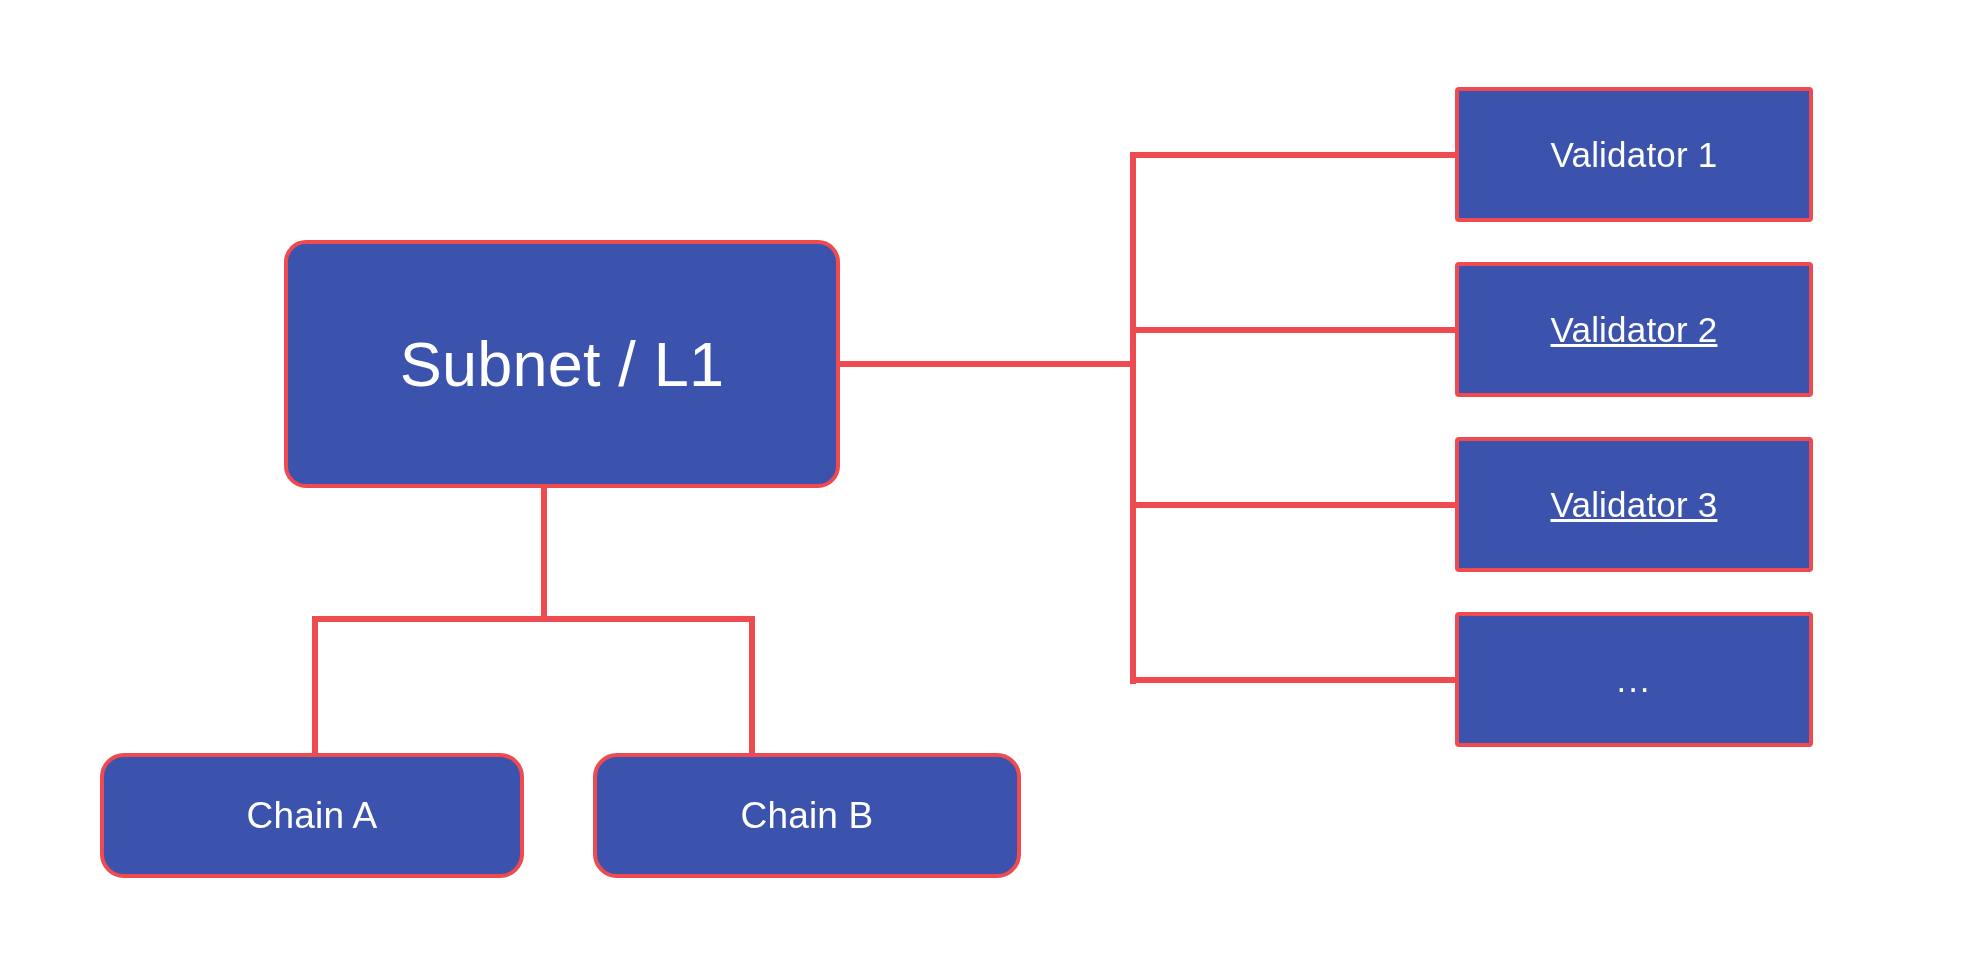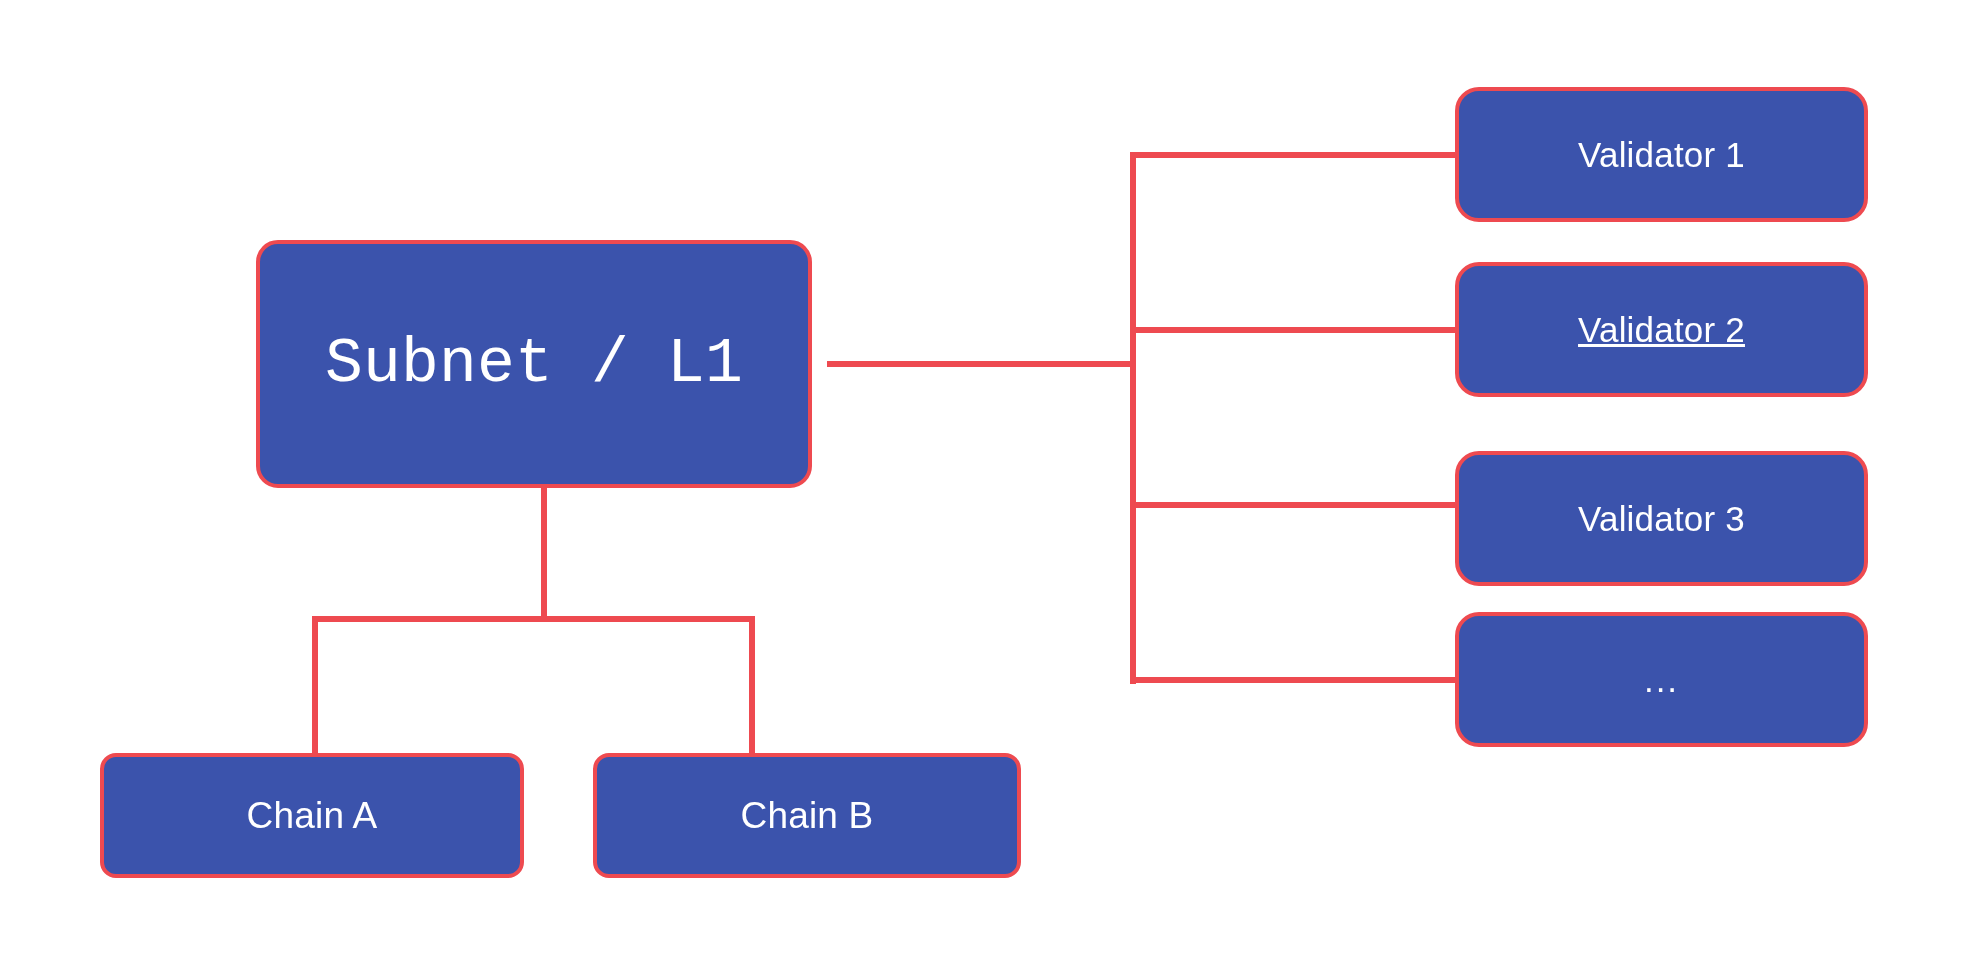--- a/index.html
+++ b/index.html
@@ -39,57 +39,56 @@
     line-height: 1;
     z-index: 2;
   }
   .node-label {
     display: block;
     white-space: nowrap;
     letter-spacing: 0.2px;
   }
   
   #node-subnet {
-    left: 256px;
+    left: 284px;
     top: 240px;
     width: 556px;
     height: 248px;
     border-radius: 22px;
-    font-family: Liberation Mono, monospace;
   }
   #node-subnet .node-label {
     font-size: 63px;
     font-weight: 400;
   }
   
   .node-chain {
     top: 753px;
     height: 125px;
-    border-radius: 16px;
+    border-radius: 24px;
   }
   .node-chain .node-label {
     font-size: 37px;
     font-weight: 400;
   }
   #node-chain-a { left: 100px;  width: 424px; }
   #node-chain-b { left: 582px;  width: 428px; margin-left: 11px; }
   
   .node-validator {
     left: 1455px;
-    width: 413px;
+    width: 358px;
     height: 135px;
-    border-radius: 24px;
+    border-radius: 4px;
   }
   .node-validator .node-label {
     font-size: 35px;
     font-weight: 400;
   }
   #node-validator-1 { top: 87px;  }
   #node-validator-2 { top: 262px; text-decoration: underline; }
-  #node-validator-3 { top: 451px; }
+  #node-validator-3 { top: 437px; text-decoration: underline; }
   #node-validator-more { top: 612px; }
   #node-validator-more .node-label {
     font-size: 35px;
     letter-spacing: 2px;
   }
   
   #edge-subnet-to-trunk { left: 827px;  top: 361px; width: 308px; height: 6px; }
   #edge-validator-trunk { left: 1130px; top: 152px; width: 6px;   height: 532px; }
   .edge-validator-branch { left: 1130px; width: 327px; height: 6px; }
   #edge-branch-v1   { top: 152px; }

